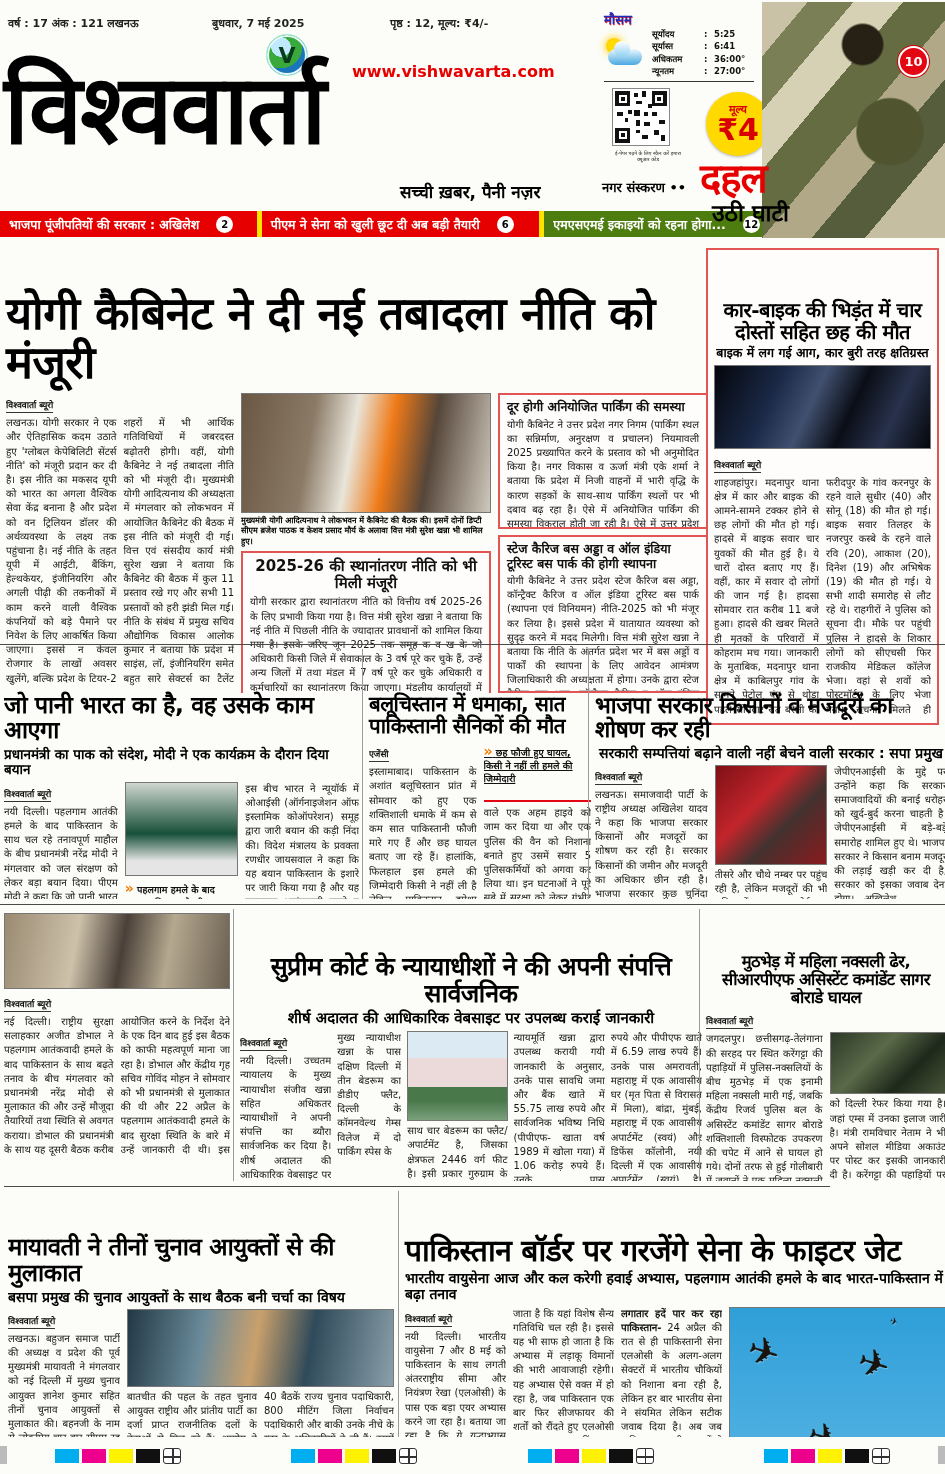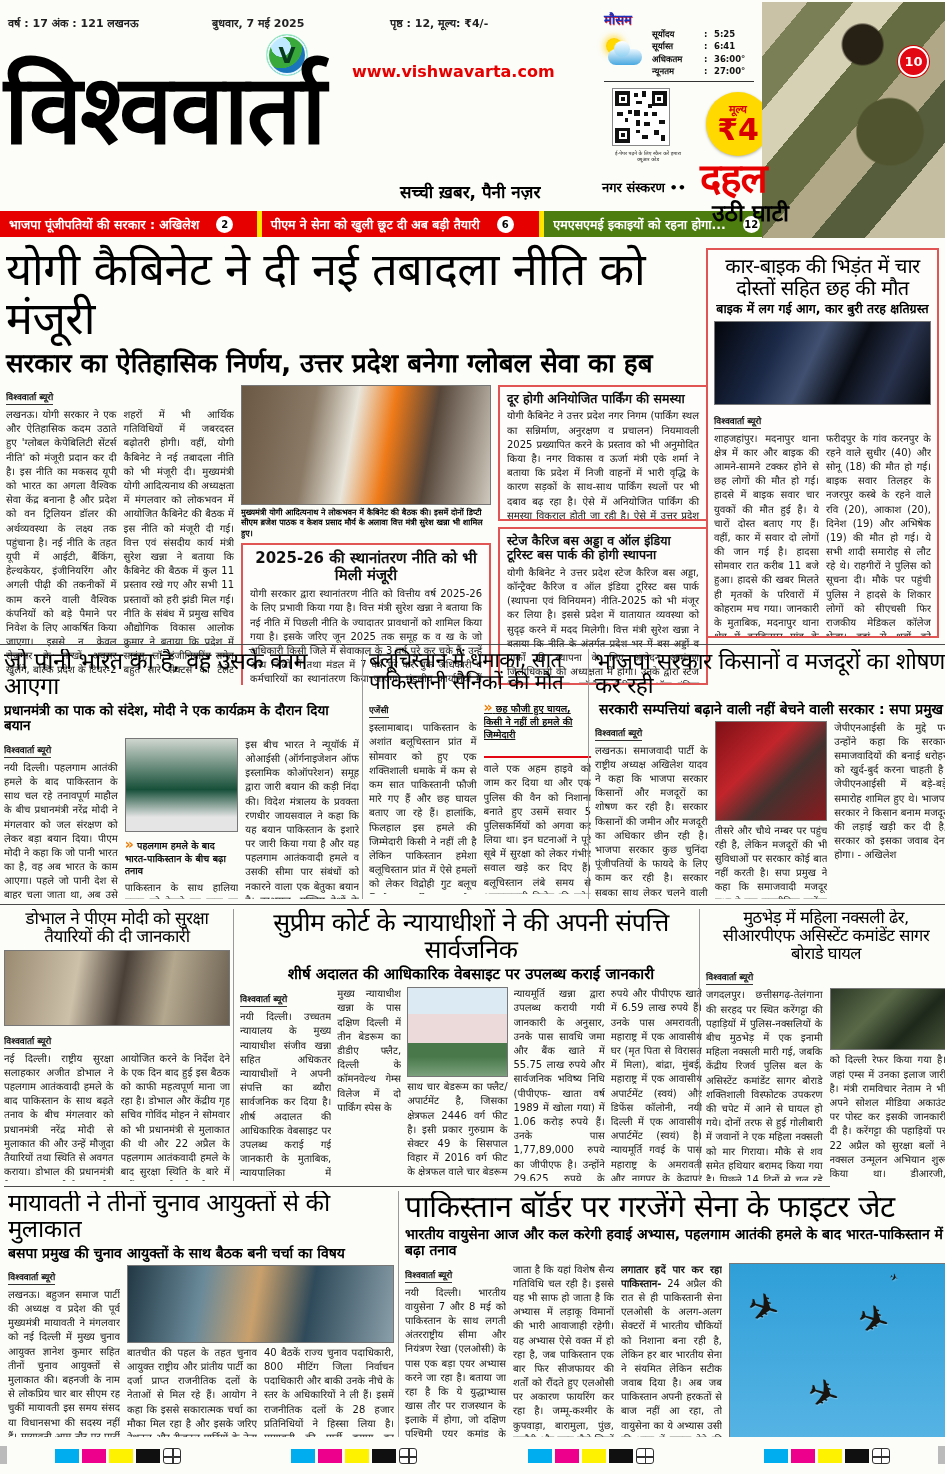--- a/index.html
+++ b/index.html
@@ -38,21 +38,21 @@
   .soldier{background:
      radial-gradient(circle at 55% 18%,#262015 0 9%,transparent 10%),
      radial-gradient(circle at 70% 55%,#51552f 0 18%,transparent 19%),
      linear-gradient(130deg,#c9c2a6 0 12%,#7a7f55 12% 24%,#d6d0b5 24% 37%,#666c42 37% 52%,#b0a887 52% 65%,#565d3c 65% 79%,#c5bea1 79%);}
   
   .strip{display:flex;align-items:stretch;height:26px;}
   .tseg{display:flex;align-items:center;gap:17px;padding:0 9px;color:#fff;font-weight:bold;font-size:12.5px;white-space:nowrap;}
   .tnum{background:#fff;color:#000;border-radius:50%;min-width:17px;height:17px;display:flex;align-items:center;justify-content:center;font-size:10px;font-weight:900;}
   .tsep{width:5px;}
   
-  .hl{font-weight:400;color:#000;line-height:1.08;letter-spacing:-0.5px;}
+  .hl{font-weight:700;color:#000;line-height:1.08;letter-spacing:-0.5px;margin-top:44px;}
   .sub{font-weight:bold;color:#000;line-height:1.15;}
   .byline{font-weight:900;font-size:8.8px;border-bottom:1px solid #333;display:inline-block;padding-bottom:1px;margin-bottom:3px;}
   .bt{font-size:10px;line-height:1.42;text-align:justify;color:#161616;}
   .colrow{display:flex;gap:7px;}
   .col{flex:1;overflow:hidden;}
   .photo{background:#999;border:1px solid #777;}
   .cap{font-size:8px;font-weight:bold;line-height:1.28;color:#000;}
   .rbox{border:2px solid #e25555;background:#fffdfb;padding:5px 7px;box-sizing:border-box;overflow:hidden;}
   .rtitle{font-weight:900;font-size:15px;line-height:1.15;margin-bottom:3px;}
   .quote-note{font-weight:900;font-size:9.5px;line-height:1.3;}
@@ -175,21 +175,20 @@
     </div>
     <div class="tsep" style="background: rgb(255, 228, 0);"></div>
     <div class="tseg" style="flex: 1 1 0%; background: #4d7c0f;">
       <span>एमएसएमई इकाइयों को रहना होगा...</span>
       <span class="tnum">12</span>
     </div>
   </div>
 
   <div class="abs" style="left:6px;top:246px;width:696px;">
     <div class="hl" style="font-size:45px;">योगी कैबिनेट ने दी नई तबादला नीति को मंजूरी</div>
-    <div class="sub" style="font-size:26px;margin-top:6px;">सरकार का ऐतिहासिक निर्णय, उत्तर प्रदेश बनेगा ग्लोबल सेवा का हब</div>
     <div class="colrow" style="margin-top:6px;height:300px;">
       <div class="col clip" style="flex:0 0 228px;">
         <div class="byline">विश्ववार्ता ब्यूरो</div>
         <div class="bt" style="column-count:2;column-gap:7px;height:282px;">
           <span>लखनऊ। योगी सरकार ने एक और ऐतिहासिक कदम उठाते हुए 'ग्लोबल केपेबिलिटी सेंटर्स नीति' को मंजूरी प्रदान कर दी है। इस नीति का मकसद यूपी को भारत का अगला वैश्विक सेवा केंद्र बनाना है और प्रदेश को वन ट्रिलियन डॉलर की अर्थव्यवस्था के लक्ष्य तक पहुंचाना है। नई नीति के तहत यूपी में आईटी, बैंकिंग, हेल्थकेयर, इंजीनियरिंग और अगली पीढ़ी की तकनीकों में काम करने वाली वैश्विक कंपनियों को बड़े पैमाने पर निवेश के लिए आकर्षित किया जाएगा। इससे न केवल रोजगार के लाखों अवसर खुलेंगे, बल्कि प्रदेश के टियर-2 शहरों में भी आर्थिक गतिविधियों में जबरदस्त बढ़ोतरी होगी। वहीं, योगी कैबिनेट ने नई तबादला नीति को भी मंजूरी दी। मुख्यमंत्री योगी आदित्यनाथ की अध्यक्षता में मंगलवार को लोकभवन में आयोजित कैबिनेट की बैठक में इस नीति को मंजूरी दी गई। वित्त एवं संसदीय कार्य मंत्री सुरेश खन्ना ने बताया कि कैबिनेट की बैठक में कुल 11 प्रस्ताव रखे गए और सभी 11 प्रस्तावों को हरी झंडी मिल गई। नीति के संबंध में प्रमुख सचिव</span> <span>औद्योगिक विकास आलोक कुमार ने बताया कि प्रदेश में साइंस, लॉ, इंजीनियरिंग समेत बहुत सारे सेक्टर्स का टैलेंट काफी बड़ी मात्रा में मौजूद है। कम पैसे में बेहतर क्वालिटी का काम लेने के लिए कई मल्टीनेशनल कंपनियां अपने ऑफशोर डेवलपमेंट सेंटर्स यहीं पर स्थापित कर रही हैं। इसे ही ग्लोबल केपेबिलिटी सेंटर कहते हैं। इसमें पहले नंबर पर सॉफ्टवेयर और आईटी आता है, जिसमें मशीन लर्निंग, क्लाउड कंप्यूटिंग, रोबोटिक प्रोसेस ऑटोमेशन, एआई संचालित डेवलपमेंट, साइबर सुरक्षा, इंजीनियरिंग डेवलपमेंट आते हैं। इसी प्रकार से बैंक्स, फाइनेंशियल सर्विसेज और इंश्योरेंस सेक्टर में बहुत सारे काम आउटसोर्स करने के लिए मल्टीनेशनल कंपनियां भारत आ रही हैं।</span>
         </div>
       </div>
       <div class="col clip" style="flex:0 0 250px;">
         <div class="photo clip" style="height:118px;background:linear-gradient(100deg,#6a5744,#8a7a66 28%,#e9e5da 44%,#ef7a18 58%,#56463a 74%,#cfc8bc);"></div>
         <div class="cap" style="margin:3px 0 4px;">मुख्यमंत्री योगी आदित्यनाथ ने लोकभवन में कैबिनेट की बैठक की। इसमें दोनों डिप्टी सीएम ब्रजेश पाठक व केशव प्रसाद मौर्य के अलावा वित्त मंत्री सुरेश खन्ना भी शामिल हुए।</div>
@@ -204,21 +203,21 @@
           <div class="bt">योगी कैबिनेट ने उत्तर प्रदेश नगर निगम (पार्किंग स्थल का सन्निर्माण, अनुरक्षण व प्रचालन) नियमावली 2025 प्रख्यापित करने के प्रस्ताव को भी अनुमोदित किया है। नगर विकास व ऊर्जा मंत्री एके शर्मा ने बताया कि प्रदेश में निजी वाहनों में भारी वृद्धि के कारण सड़कों के साथ-साथ पार्किंग स्थलों पर भी दबाव बढ़ रहा है। ऐसे में अनियोजित पार्किंग की समस्या विकराल होती जा रही है। ऐसे में उत्तर प्रदेश के नगर निगमों में एक समान पार्किंग नियम लागू किए जाने का अनुमोदन किया गया है। नियमावली जारी होने से न केवल पार्किंग जनित राजस्व में वृद्धि होगी और हानि को रोका जा सकेगा।</div>
         </div>
         <div class="rbox" style="flex:1;">
           <div class="rtitle" style="font-size:12.5px;">स्टेज कैरिज बस अड्डा व ऑल इंडिया टूरिस्ट बस पार्क की होगी स्थापना</div>
           <div class="bt">योगी कैबिनेट ने उत्तर प्रदेश स्टेज कैरिज बस अड्डा, कॉन्ट्रैक्ट कैरिज व ऑल इंडिया टूरिस्ट बस पार्क (स्थापना एवं विनियमन) नीति-2025 को भी मंजूर कर लिया है। इससे प्रदेश में यातायात व्यवस्था को सुदृढ़ करने में मदद मिलेगी। वित्त मंत्री सुरेश खन्ना ने बताया कि नीति के अंतर्गत प्रदेश भर में बस अड्डों व पार्कों की स्थापना के लिए आवेदन आमंत्रण जिलाधिकारी की अध्यक्षता में होगा। उनके द्वारा स्टेज कैरिज बस अड्डा, कॉन्ट्रैक्ट कैरिज व ऑल इंडिया टूरिस्ट पार्क नियामक प्राधिकारी का गठन किया जाएगा। स्टेज कैरिज बस अड्डा, कॉन्ट्रैक्ट कैरिज व ऑल इंडिया टूरिस्ट बस पार्क की स्थापना के लिए कम से कम 2 एकड़ भूमि होने तथा आवेदक की एनुअल नेटवर्थ कम से कम 50 लाख व टर्नओवर 2 करोड़ रुपए प्रतिवर्ष है। किसी एक आवेदक को प्रदेश में 10 से अधिक, एक जिले में 2 से अधिक और एक ही मार्ग पर 1 से अधिक बस अड्डा व टूरिस्ट बस पार्क स्थापित करने की अनुमति नहीं मिलेगी।</div>
         </div>
       </div>
     </div>
   </div>
 
-  <div class="abs rbox" style="left:706px;top:248px;width:233px;height:390px;padding:6px;">
+  <div class="abs rbox" style="left:706px;top:248px;width:233px;height:477px;padding:6px;">
     <div class="hl" style="font-size:20px;text-align:center;">कार-बाइक की भिड़ंत में चार दोस्तों सहित छह की मौत</div>
     <div class="sub" style="font-size:12.5px;text-align:center;margin-top:3px;">बाइक में लग गई आग, कार बुरी तरह क्षतिग्रस्त</div>
     <div class="photo clip" style="height:82px;margin-top:4px;background:linear-gradient(115deg,#04060c,#1b2947 28%,#415070 45%,#0a0e16 62%,#28324c 80%,#04070b);"></div>
     <div style="margin-top:4px;"><span class="byline">विश्ववार्ता ब्यूरो</span></div>
     <div class="colrow" style="height:238px;">
       <div class="col clip bt">शाहजहांपुर। मदनापुर थाना क्षेत्र में कार और बाइक की आमने-सामने टक्कर होने से छह लोगों की मौत हो गई। हादसे में बाइक सवार चार युवकों की मौत हुई है। ये चारों दोस्त बताए गए हैं। वहीं, कार में सवार दो लोगों की जान गई है। हादसा सोमवार रात करीब 11 बजे हुआ। हादसे की खबर मिलते ही मृतकों के परिवारों में कोहराम मच गया। जानकारी के मुताबिक, मदनापुर थाना क्षेत्र में काबिलपुर गांव के सामने पेट्रोल पंप से थोड़ा पहले सोमवार रात बरेली की ओर जा रही बाइक और मदनापुर की ओर से आ रही कार आमने-सामने टकरा गईं। टक्कर इतनी भीषण थी कि बाइक में आग लग गई। कार बुरी तरह क्षतिग्रस्त हो गई। हादसे में कार सवार बरेली के</div>
       <div class="col clip bt">फरीदपुर के गांव करनपुर के रहने वाले सुधीर (40) और सोनू (18) की मौत हो गई। बाइक सवार तिलहर के नजरपुर कस्बे के रहने वाले रवि (20), आकाश (20), दिनेश (19) और अभिषेक (19) की मौत हो गई। ये सभी शादी समारोह से लौट रहे थे। राहगीरों ने पुलिस को सूचना दी। मौके पर पहुंची पुलिस ने हादसे के शिकार लोगों को सीएचसी फिर राजकीय मेडिकल कॉलेज भेजा। वहां से शवों को पोस्टमॉर्टम के लिए भेजा गया। सूचना मिलते ही परिजन भी पोस्टमॉर्टम हाउस पहुंच गए। एसपी राजेश द्विवेदी ने मंगलवार सुबह मौके पर पहुंचकर घटनास्थल का निरीक्षण किया। एसपी ने बताया कि हादसे में दो लोगों की मौके पर ही मौत हो गई थी। चार लोगों को अस्पताल में मृत घोषित कर दिया गया।</div>
     </div>
   </div>
 
@@ -268,21 +267,20 @@
           <div class="bt" style="margin-top:3px;">तीसरे और चौथे नम्बर पर पहुंच रही है, लेकिन मजदूरों की भी सुविधाओं पर सरकार कोई बात नहीं करती है। सपा प्रमुख ने कहा कि समाजवादी मजदूर सभा ने एक राजनीतिक कलेंडर बनाया है, उसी के तहत कार्य करेगी। समाजवादी पार्टी ही किसान और मजदूरों के हक की लड़ाई लड़ रही है।</div>
         </div>
         <div class="col clip bt">जेपीएनआईसी के मुद्दे पर उन्होंने कहा कि सरकार समाजवादियों की बनाई धरोहर को खुर्द-बुर्द करना चाहती है। जेपीएनआईसी में बड़े-बड़े समारोह शामिल हुए थे। भाजपा सरकार ने किसान बनाम मजदूर की लड़ाई खड़ी कर दी है, सरकार को इसका जवाब देना होगा। - अखिलेश</div>
       </div>
     </div>
   </div>
 
   <div class="abs band" style="left:0;top:904px;width:945px;height:280px;">
 
     <div class="abs clip" style="left:4px;top:4px;width:226px;height:272px;">
-      <div class="hl" style="font-size:17px;text-align:center;">डोभाल ने पीएम मोदी को सुरक्षा तैयारियों की दी जानकारी</div>
       <div class="photo clip" style="height:74px;margin-top:4px;background:linear-gradient(100deg,#9a8a72,#cdc1aa 32%,#4a4038 52%,#b4a88f 72%,#6a5f50);"></div>
       <div style="margin-top:3px;"><span class="byline">विश्ववार्ता ब्यूरो</span></div>
       <div class="colrow" style="height:142px;">
         <div class="col clip bt">नई दिल्ली। राष्ट्रीय सुरक्षा सलाहकार अजीत डोभाल ने पहलगाम आतंकवादी हमले के बाद पाकिस्तान के साथ बढ़ते तनाव के बीच मंगलवार को प्रधानमंत्री नरेंद्र मोदी से मुलाकात की और उन्हें मौजूदा तैयारियों तथा स्थिति से अवगत कराया। डोभाल की प्रधानमंत्री के साथ यह दूसरी बैठक करीब 40 मिनट तक चली। केंद्रीय गृह मंत्रालय द्वारा राज्य सरकारों को हमले की स्थिति में प्रभावी रक्षा उपायों के लिए मॉक सुरक्षा अभ्यास</div>
         <div class="col clip bt">आयोजित करने के निर्देश देने के एक दिन बाद हुई इस बैठक को काफी महत्वपूर्ण माना जा रहा है। डोभाल और केंद्रीय गृह सचिव गोविंद मोहन ने सोमवार को भी प्रधानमंत्री से मुलाकात की थी और 22 अप्रैल के पहलगाम आतंकवादी हमले के बाद सुरक्षा स्थिति के बारे में उन्हें जानकारी दी थी। इस हमले में 26 पर्यटक मारे गए थे। प्रधानमंत्री ने पिछले कुछ दिनों में सेना, नौसेना और वायु सेना के प्रमुखों के साथ कई बैठकें की हैं।</div>
       </div>
     </div>
 
     <div class="abs clip vrule-l" style="left:233px;top:4px;width:462px;height:272px;padding-left:6px;">
       <div class="hl" style="font-size:25px;text-align:center;">सुप्रीम कोर्ट के न्यायाधीशों ने की अपनी संपत्ति सार्वजनिक</div>

